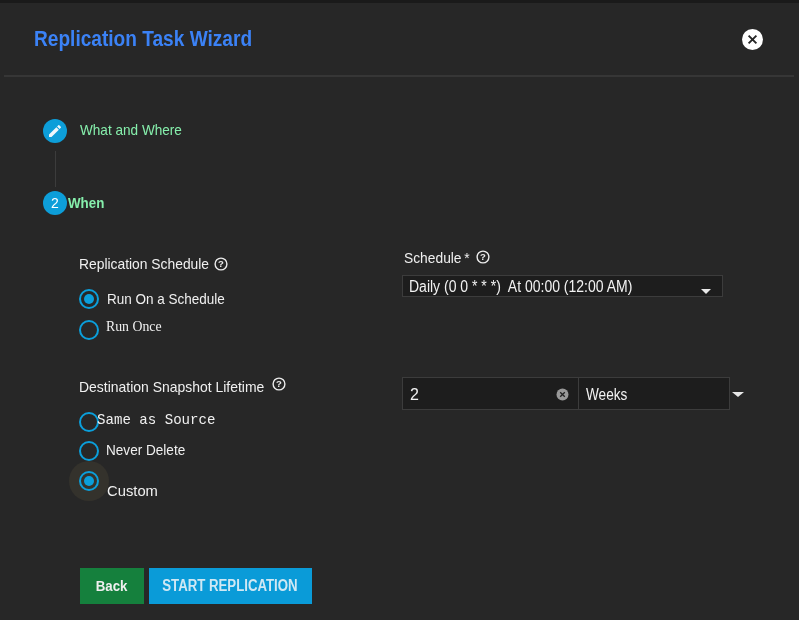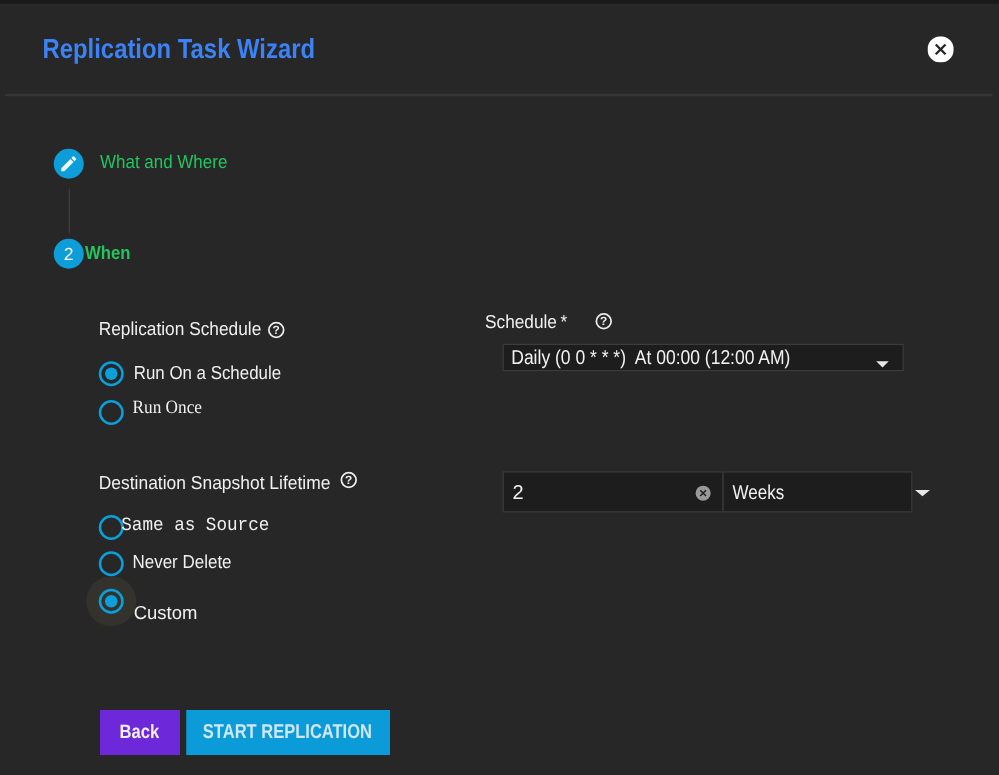--- a/index.html
+++ b/index.html
@@ -4,21 +4,21 @@
 <style>
   html,body{margin:0;padding:0;background:#272727;width:799px;height:620px;overflow:hidden;}
   body{font-family:"Liberation Sans",sans-serif;color:#fff;position:relative;}
   .abs{position:absolute;}
   .sx{display:inline-block;transform-origin:0 50%;white-space:nowrap;}
   .topstrip{left:0;top:0;width:799px;height:3px;background:#1a1a1a;}
   .title{left:34px;top:26px;font-size:22px;font-weight:bold;color:#3b82f6;}
   .divider{left:4px;top:75px;width:790px;height:2px;background:#363636;}
   .stepcircle{width:24px;height:24px;border-radius:50%;background:#0d9ed9;
               display:flex;align-items:center;justify-content:center;}
-  .steplabel{font-size:15px;color:#22c55e;}
+  .steplabel{font-size:15px;color:#86efac;}
   .vline{left:55px;top:151px;width:1px;height:36px;background:#3c3c3c;}
   .seclabel{font-size:15px;color:#f0f0f0;}
   .radio{width:16px;height:16px;border:2px solid #0b9fdb;border-radius:50%;position:absolute;}
   .radio .dot{position:absolute;left:3px;top:3px;width:10px;height:10px;border-radius:50%;background:#0b9fdb;}
   .radiolabel{font-size:15px;color:#f0f0f0;}
   .fieldbox{background:#1d1d1d;border:1px solid #3c3c3c;box-sizing:border-box;
             display:flex;align-items:center;font-size:16px;color:#f2f2f2;}
   .caret{width:0;height:0;border-left:5.5px solid transparent;border-right:5.5px solid transparent;
          border-top:5.5px solid #e8e8e8;position:absolute;}
   .halo{left:69px;top:460.5px;width:40px;height:40px;border-radius:50%;background:#34322c;}
@@ -49,21 +49,21 @@
     <circle cx="7" cy="7" r="5.9" fill="none" stroke="#ececec" stroke-width="1.4"></circle>
     <text x="7" y="10.4" font-size="9.5" font-weight="bold" fill="#ececec" text-anchor="middle">?</text>
   </svg>
   <div class="abs radio" style="left:79px;top:289px;">
     <span class="dot"></span>
   </div>
   <div class="abs radiolabel" style="left:106.5px;top:289.5px;"><span class="sx" style="transform:scaleX(0.90);">Run On a Schedule</span></div>
   <div class="abs radio" style="left:79px;top:319.5px;"></div>
   <div class="abs radiolabel" style="left:106px;top:318px;font-family:Liberation Serif, serif;"><span class="sx" style="transform:scaleX(0.92);">Run Once</span></div>
 
-  <div class="abs seclabel" style="left:388px;top:248.9px;"><span class="sx" style="transform:scaleX(0.92);">Schedule *</span></div>
+  <div class="abs seclabel" style="left:404px;top:248.9px;"><span class="sx" style="transform:scaleX(0.92);">Schedule *</span></div>
   <svg class="abs" style="left:475.6px;top:250.4px;" width="14" height="14" viewBox="0 0 14 14">
     <circle cx="7" cy="7" r="5.9" fill="none" stroke="#ececec" stroke-width="1.4"></circle>
     <text x="7" y="10.4" font-size="9.5" font-weight="bold" fill="#ececec" text-anchor="middle">?</text>
   </svg>
   <div class="abs fieldbox" style="left:402px;top:275px;width:320.5px;height:22px;padding-left:6px;">
     <span class="sx" style="transform:scaleX(0.875);position:relative;top:1px;">Daily (0 0 * * *)&nbsp; At 00:00 (12:00 AM)</span>
     <div class="caret" style="left:298.3px;top:13.4px;"></div>
   </div>
 
   <div class="abs seclabel" style="left:79px;top:377.8px;"><span class="sx" style="transform:scaleX(0.93);">Destination Snapshot Lifetime</span></div>
@@ -86,18 +86,18 @@
     <svg style="position:absolute;left:152.5px;top:9.7px;" width="13" height="13" viewBox="0 0 13 13">
       <circle cx="6.5" cy="6.5" r="6" fill="#999"></circle>
       <path d="M4.2 4.2 L8.8 8.8 M8.8 4.2 L4.2 8.8" stroke="#222" stroke-width="1.3"></path>
     </svg>
   </div>
   <div class="abs fieldbox" style="left:578px;top:377px;width:152px;height:33px;padding-left:7px;">
     <span class="sx" style="transform:scaleX(0.85);position:relative;top:1px;">Weeks</span>
     <div class="caret" style="left:152.5px;top:14.2px;border-left-width:6px;border-right-width:6px;"></div>
   </div>
 
-  <div class="abs btn" style="left:80px;top:568px;width:64px;height:36px;background:#6d28d9;color:#efefef;font-size:15.5px;">
+  <div class="abs btn" style="left:80px;top:568px;width:64px;height:36px;background:#15803d;color:#efefef;font-size:15.5px;">
     <span class="sx" style="transform:scaleX(0.857);transform-origin:50% 50%;">Back</span>
   </div>
   <div class="abs btn" style="left:148.5px;top:568px;width:163px;height:36px;background:#0a9bd8;color:#cfe8f4;font-size:16px;">
     <span class="sx" style="transform:scaleX(0.826);transform-origin:50% 50%;">START REPLICATION</span>
   </div>
 
 </body></html>

